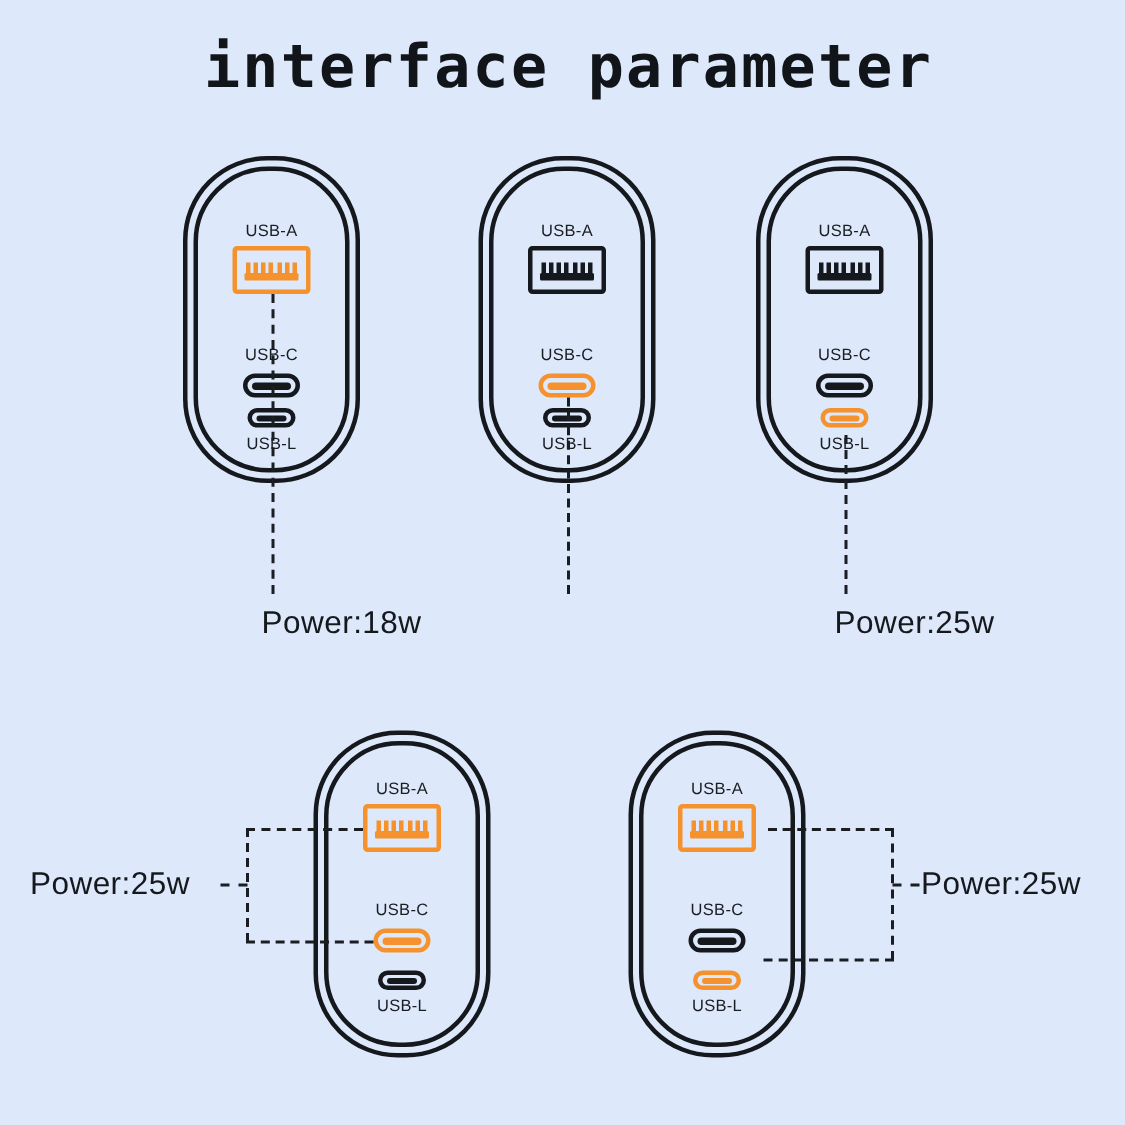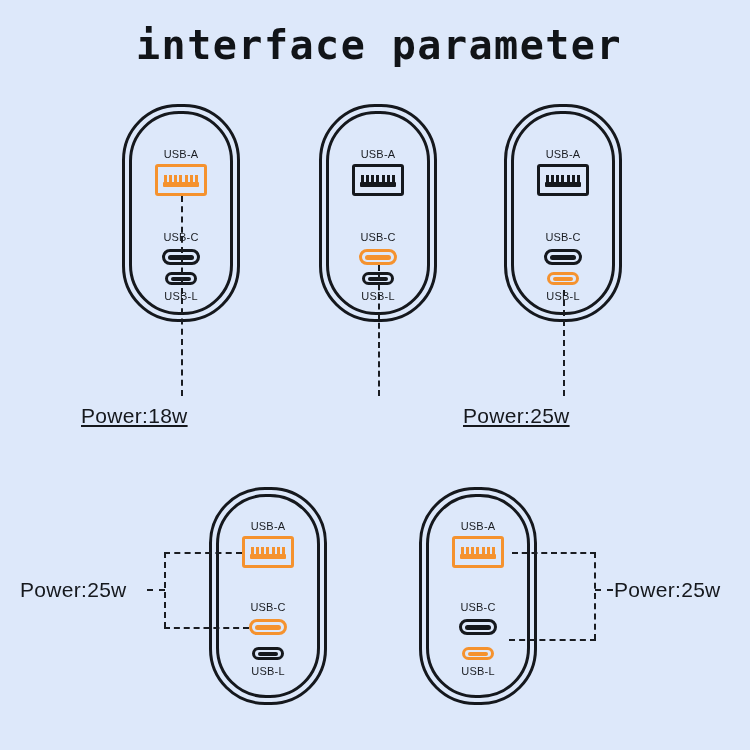--- a/index.html
+++ b/index.html
@@ -162,23 +162,22 @@
 
   
   .power-label {
     position: absolute;
     font-size: 21px;
     color: #15181d;
     letter-spacing: 0.3px;
     white-space: nowrap;
   }
   .power-label.centered {
-    text-align: left;
+    text-align: right;
     width: 200px;
-    text-decoration: underline;
   }
 </style>
 </head>
 <body>
 
 <div id="stage">
 
   <div class="page-title">interface parameter</div>
 
   <div class="device" style="left:118px; top:104px; width:118px; height:218px;">

